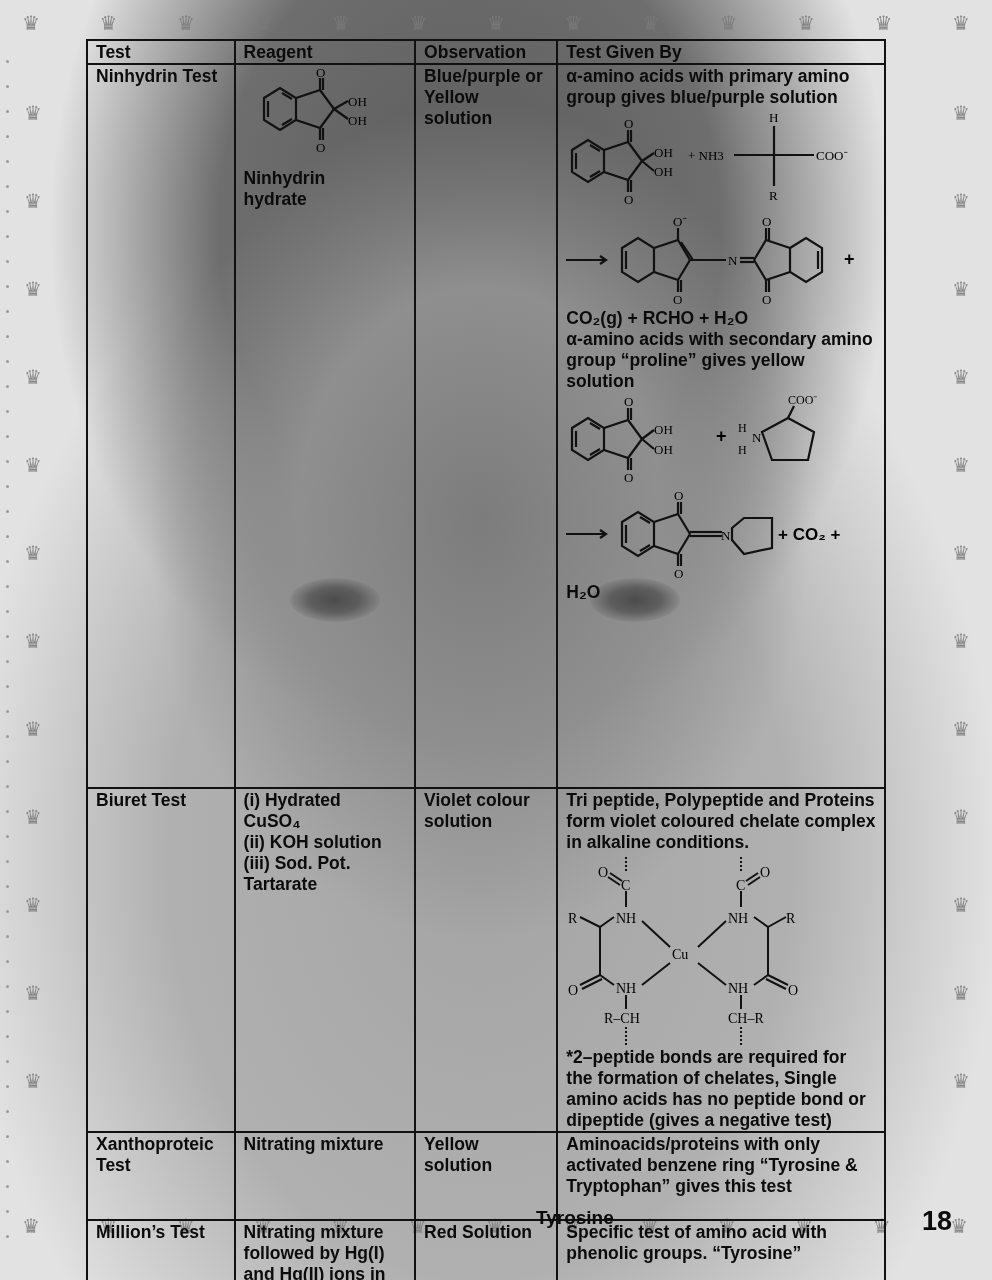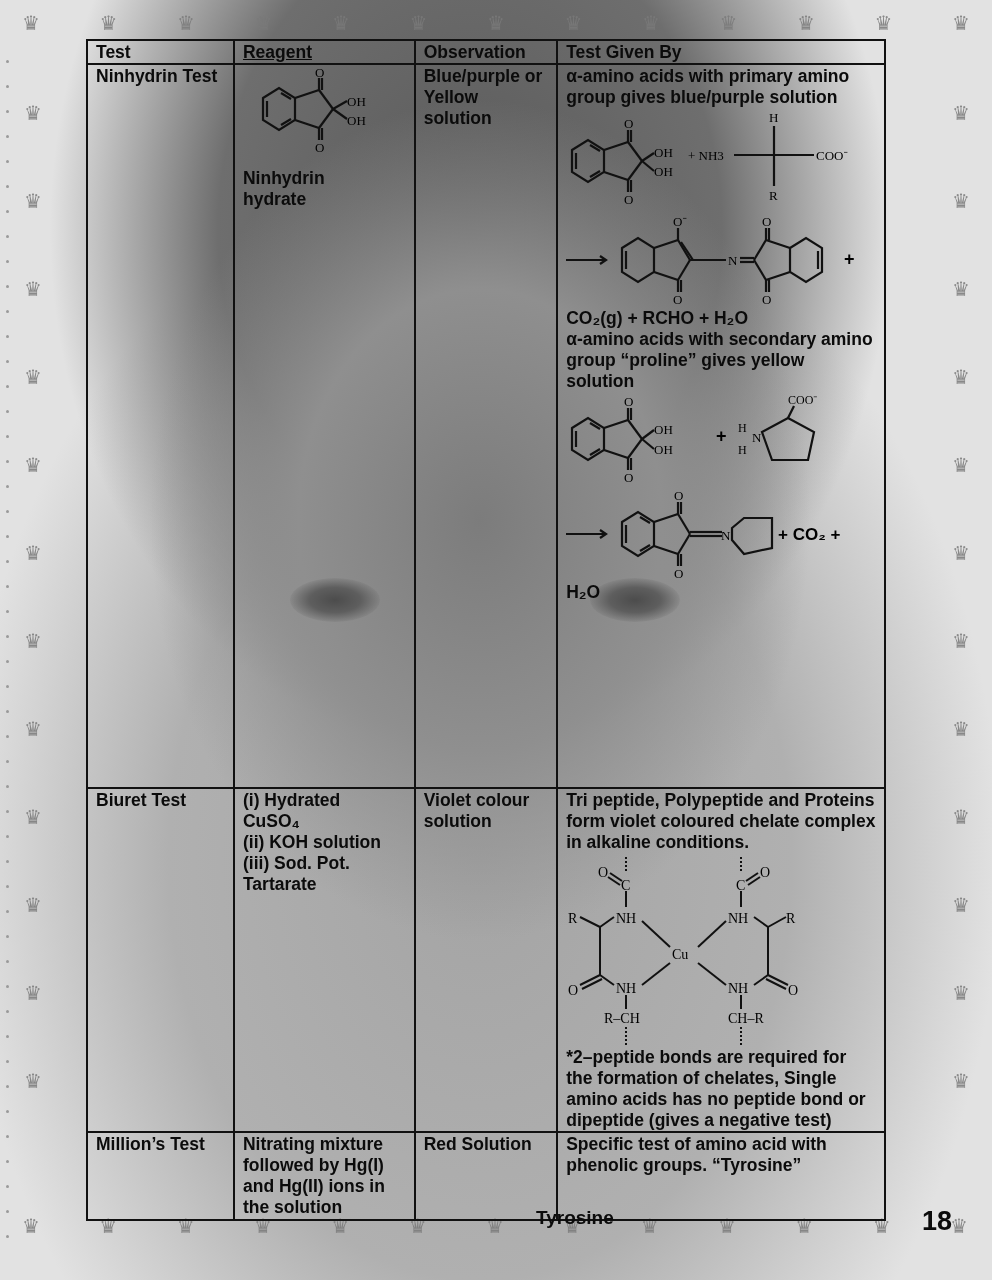--- a/index.html
+++ b/index.html
@@ -41,21 +41,21 @@
     font-size: 17.5px; font-weight: bold; line-height: 21px; margin-left: 28px;
   }
   table.main td, table.main th {
     border: 2px solid #111;
     vertical-align: top;
     text-align: left;
     padding: 1px 8px 0 8px;
   }
   table.main th { font-weight: bold; height: 24px; padding-top: 1px; }
   .col1 { width: 148px; }
-  .col2 { width: 181px; text-decoration: underline; }
+  .col2 { width: 181px; }
   .col3 { width: 143px; }
   .col4 { width: 328px; }
   .row-ninhydrin td { height: 724px; }
   .row-biuret td { height: 298px; border-radius: 9px; }
   .row-xantho td { height: 88px; }
   .row-million td { height: 88px; }
 
   .struct { display:block; margin: 2px 0; }
   .footer-title { position:absolute; left: 536px; top: 1207px; font-size: 19px; font-weight: bold; text-align: center; }
   .page-number { position:absolute; left: 922px; top: 1206px; font-size: 27px; font-weight: bold; }
@@ -397,20 +397,26 @@
         <text class="chem" x="50" y="138" font-size="14">NH</text>
         <text class="chem" x="162" y="138" font-size="14">NH</text>
         <text class="chem" x="222" y="140" font-size="14">O</text>
         <text class="chem" x="38" y="168" font-size="14">R–CH</text>
         <text class="chem" x="162" y="168" font-size="14">CH–R</text>
       </svg>
       <div>*2–peptide bonds are required for the formation of chelates, Single amino acids has no peptide bond or dipeptide (gives a negative test)</div>
     </td>
   </tr>
 
+  <tr class="row-xantho">
+    <td><span>Xanthoproteic Test</span></td>
+    <td><span>Nitrating mixture</span></td>
+    <td><span>Yellow solution</span></td>
+    <td><span>Aminoacids/proteins with only activated benzene ring “Tyrosine &amp; Tryptophan” gives this test</span></td>
+  </tr>
 
   <tr class="row-million">
     <td><span>Million’s Test</span></td>
     <td><span>Nitrating mixture followed by Hg(I) and Hg(II) ions in the solution</span></td>
     <td><span>Red Solution</span></td>
     <td><span>Specific test of amino acid with phenolic groups. “Tyrosine”</span></td>
   </tr>
 </tbody>
   </table>
 

